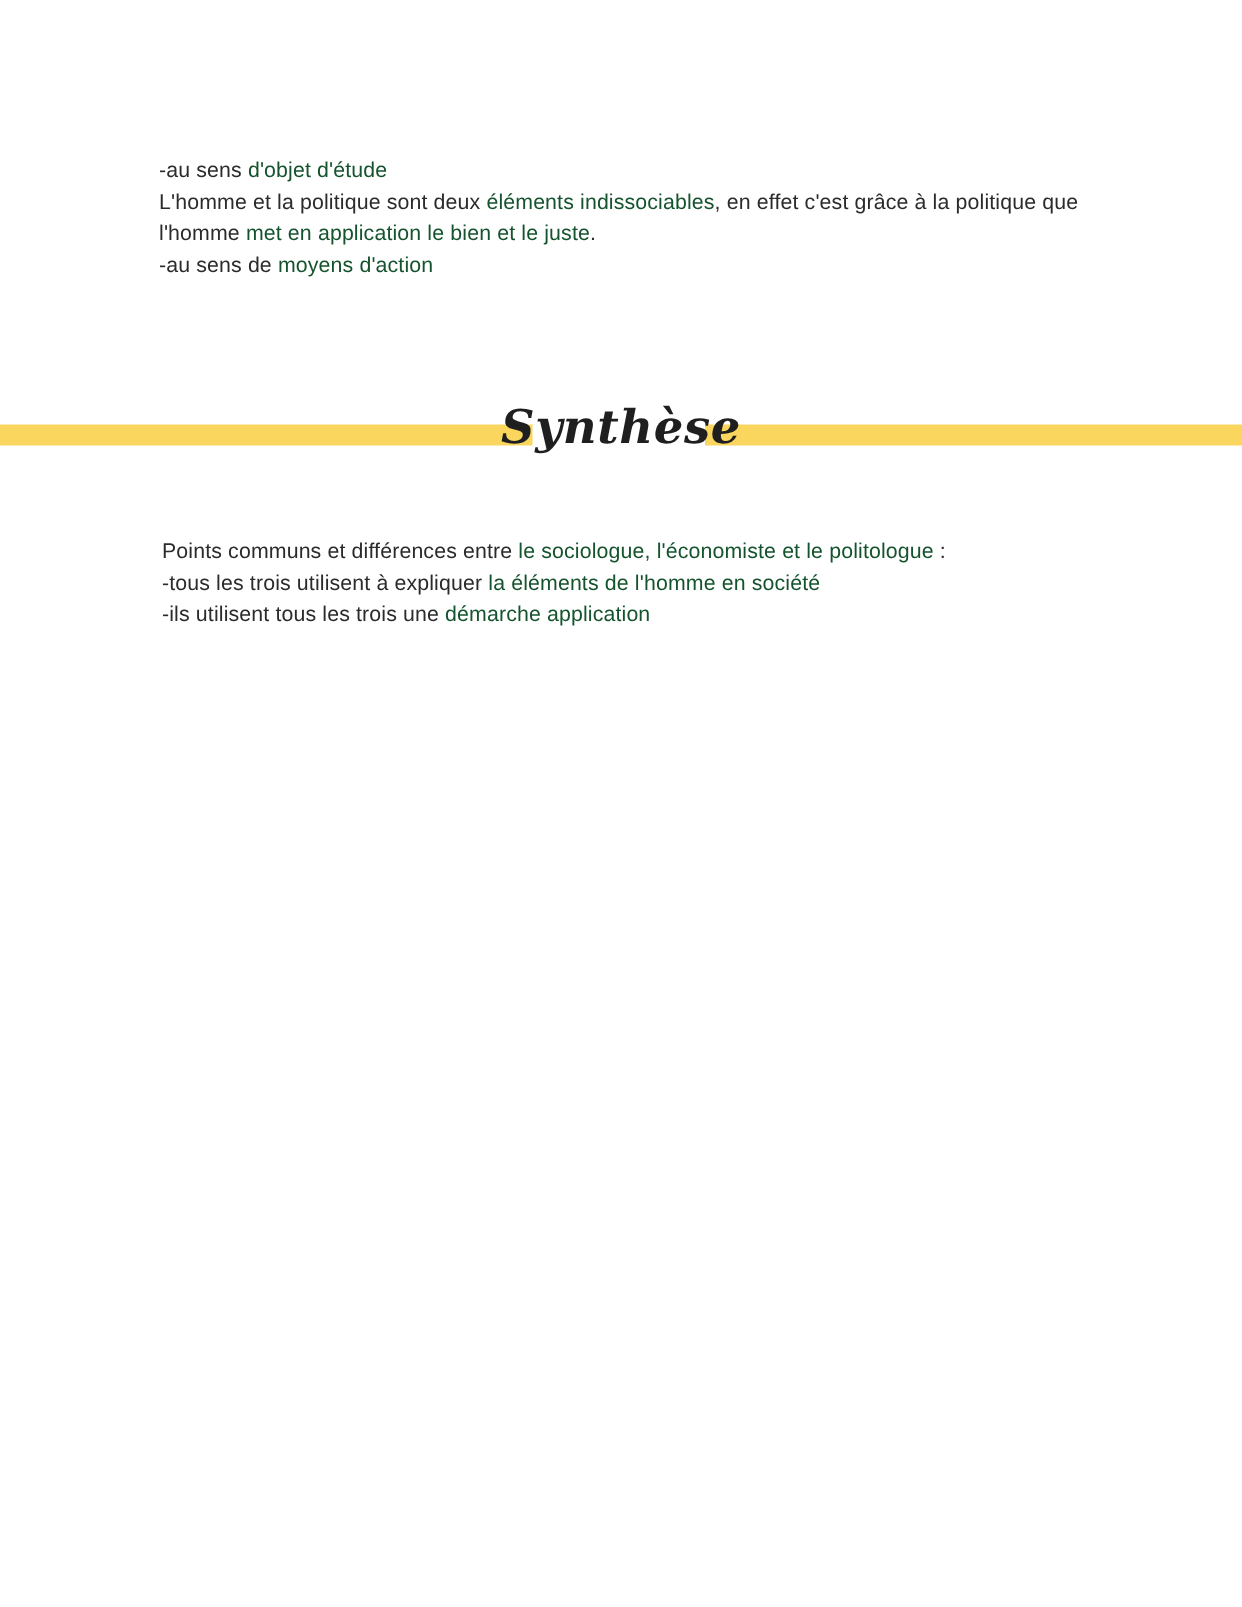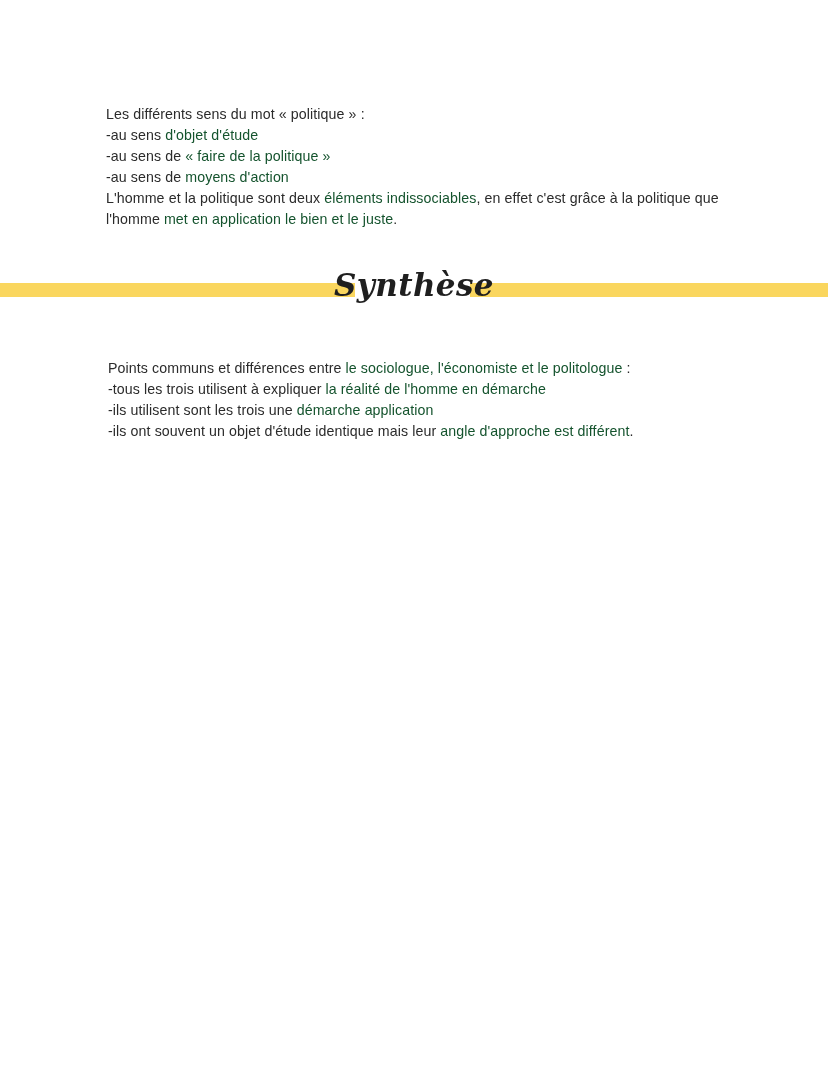--- a/index.html
+++ b/index.html
@@ -96,50 +96,41 @@
     letter-spacing: 0.4px;
   }
 </style>
 </head>
 <body>
 
 <div class="page">
 
   <div class="note-block" id="block-top">
     <p>
-      <span>Les différents sens du mot « politique » :</span>
-    </p>
-    <p>
       <span>-au sens </span><span class="hl">d'objet d'étude</span>
     </p>
     <p>
-      <span>-au sens de </span><span class="hl">« faire de la politique »</span>
+      <span>L'homme et la politique sont deux </span><span class="hl">éléments indissociables</span><span>, en effet c'est grâce à la politique que l'homme </span><span class="hl">met en application le bien et le juste</span><span>.</span>
     </p>
     <p>
       <span>-au sens de </span><span class="hl">moyens d'action</span>
-    </p>
-    <p>
-      <span>L'homme et la politique sont deux </span><span class="hl">éléments indissociables</span><span>, en effet c'est grâce à la politique que l'homme </span><span class="hl">met en application le bien et le juste</span><span>.</span>
     </p>
   </div>
 
   <div class="divider-section">
     <div class="bar bar-left"></div>
     <div class="bar bar-right"></div>
     <div class="synthese-title">Synthèse</div>
   </div>
 
   <div class="note-block" id="block-bottom">
     <p>
       <span>Points communs et différences entre </span><span class="hl">le sociologue, l'économiste et le politologue</span><span> :</span>
     </p>
     <p>
-      <span>-tous les trois utilisent à expliquer </span><span class="hl">la réalité de l'homme en démarche</span>
+      <span>-tous les trois utilisent à expliquer </span><span class="hl">la éléments de l'homme en société</span>
     </p>
     <p>
-      <span>-ils utilisent sont les trois une </span><span class="hl">démarche application</span>
-    </p>
-    <p>
-      <span>-ils ont souvent un objet d'étude identique mais leur </span><span class="hl">angle d'approche est différent</span><span>.</span>
+      <span>-ils utilisent tous les trois une </span><span class="hl">démarche application</span>
     </p>
   </div>
 
 </div>
 
 </body></html>

